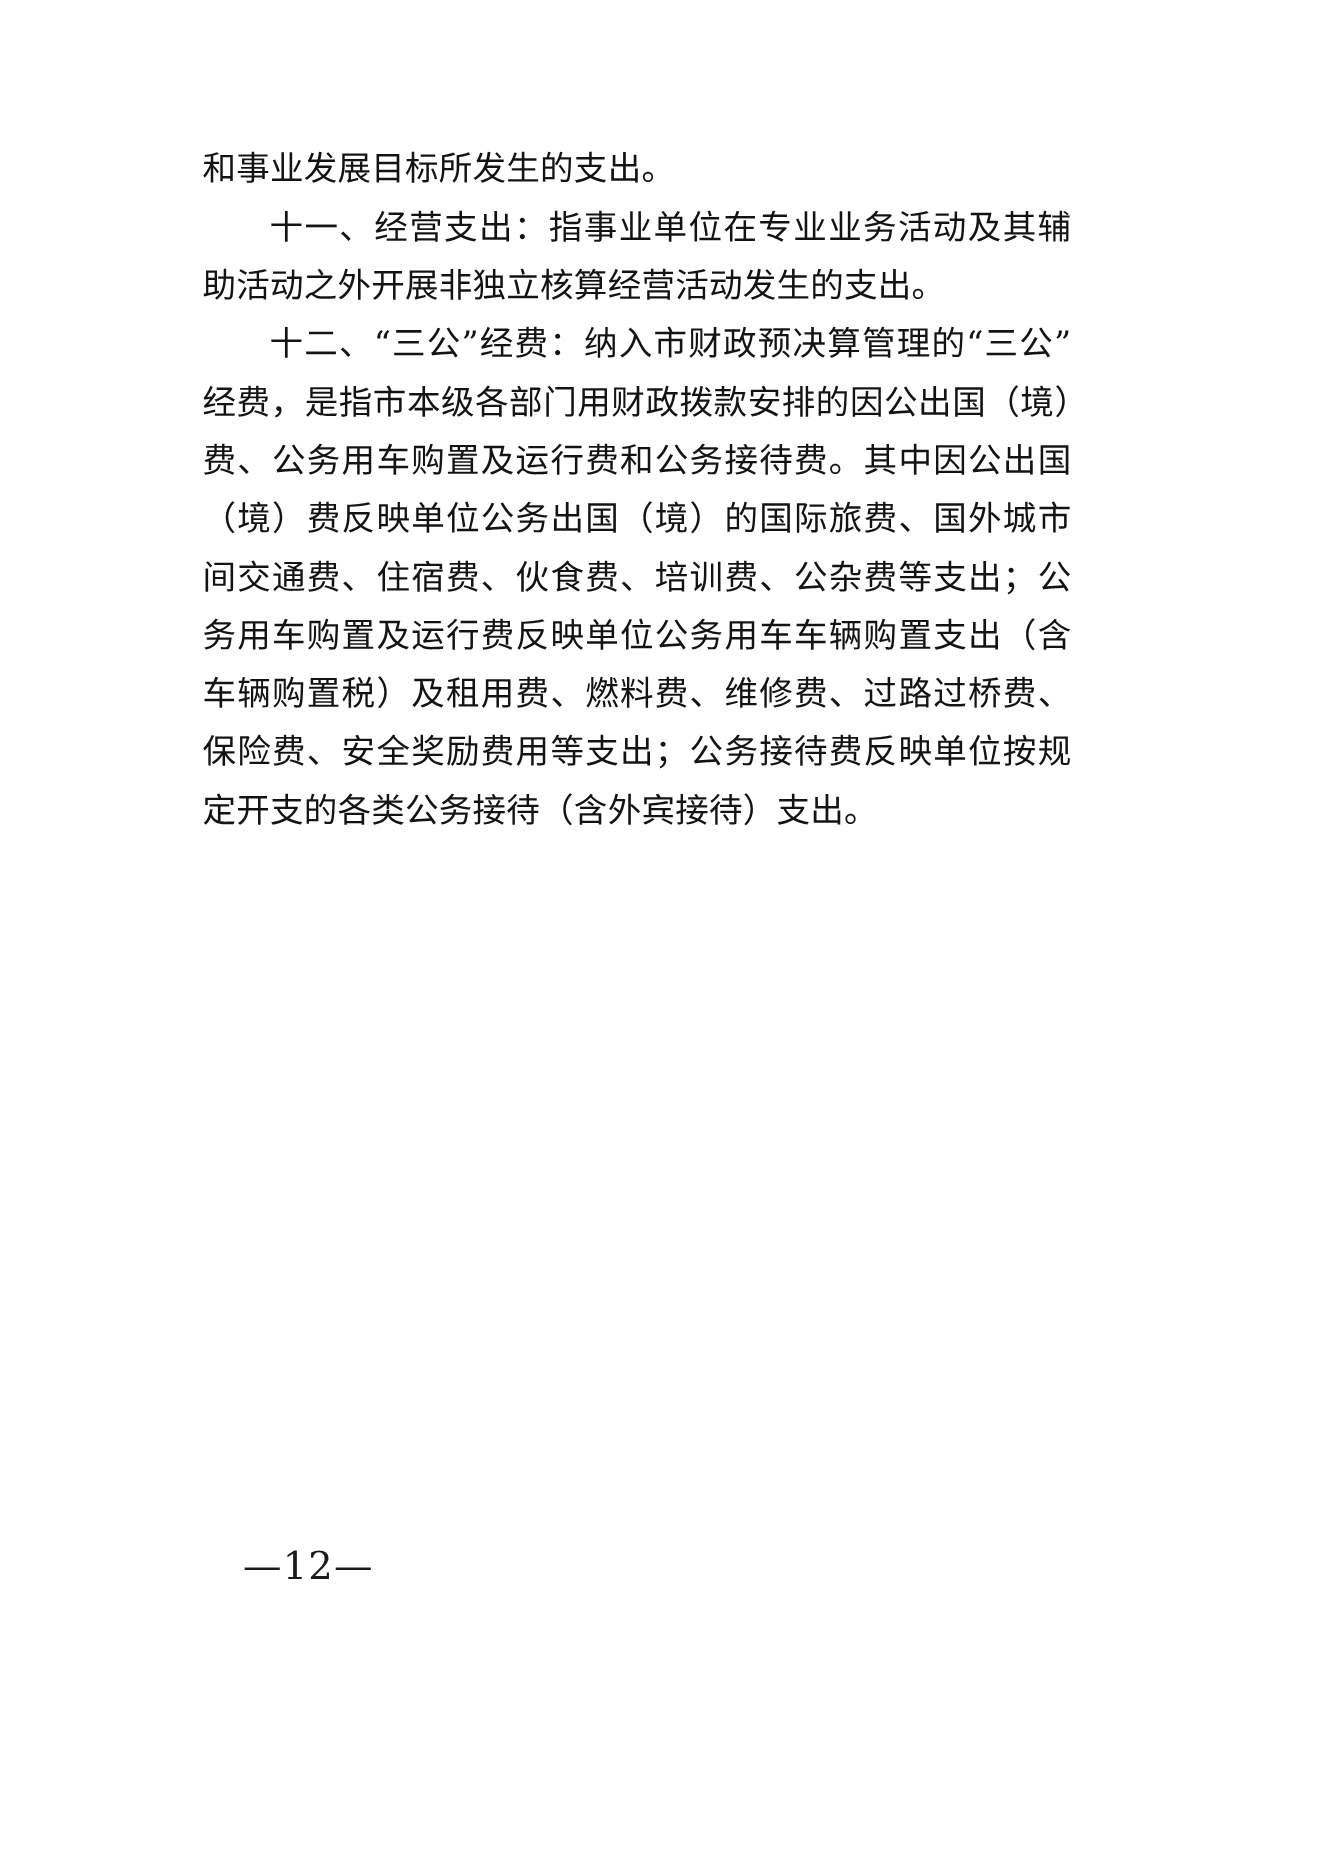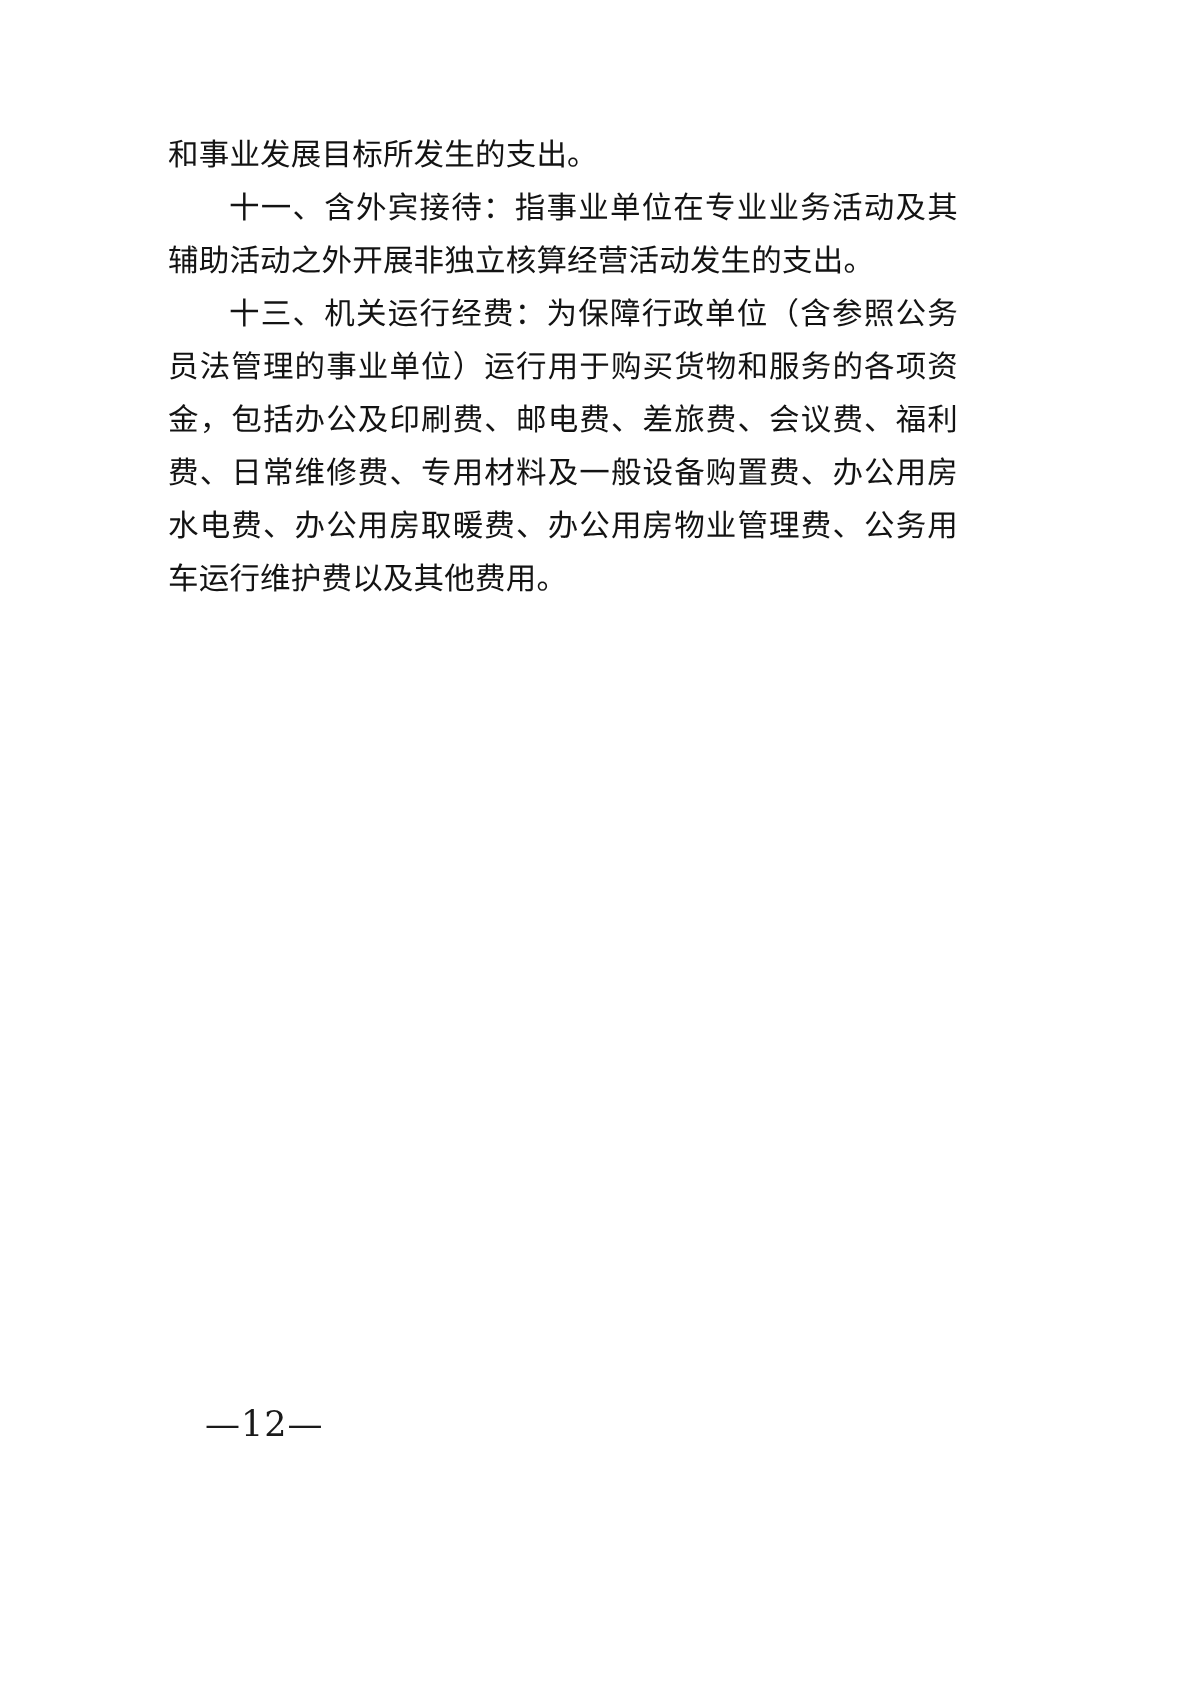--- a/index.html
+++ b/index.html
@@ -8,20 +8,21 @@
     background: #ffffff;
   }
   .page {
     position: relative;
     width: 1118px;
     height: 1696px;
     background: #ffffff;
     overflow: hidden;
     font-family: "DejaVu Serif", "Liberation Serif", serif;
     color: #141414;
+    margin-left: 16px;
   }
   .content {
     position: absolute;
     left: 168px;
     top: 128px;
     width: 790px;
   }
   .para {
     font-size: 30.5px;
     line-height: 53px;
@@ -48,19 +49,19 @@
     letter-spacing: 1px;
   }
 </style>
 </head>
 <body>
 
 <div class="page">
 
   <div class="content">
     <p class="para">和事业发展目标所发生的支出。</p>
-    <p class="para indent">十一、含外宾接待：指事业单位在专业业务活动及其辅助活动之外开展非独立核算经营活动发生的支出。</p>
-    <p class="para indent">十三、机关运行经费：为保障行政单位（含参照公务员法管理的事业单位）运行用于购买货物和服务的各项资金，包括办公及印刷费、邮电费、差旅费、会议费、福利费、日常维修费、专用材料及一般设备购置费、办公用房水电费、办公用房取暖费、办公用房物业管理费、公务用车运行维护费以及其他费用。</p>
+    <p class="para indent">十一、经营支出：指事业单位在专业业务活动及其辅助活动之外开展非独立核算经营活动发生的支出。</p>
+    <p class="para indent">十二、“三公”经费：纳入市财政预决算管理的“三公”经费，是指市本级各部门用财政拨款安排的因公出国（境）费、公务用车购置及运行费和公务接待费。其中因公出国（境）费反映单位公务出国（境）的国际旅费、国外城市间交通费、住宿费、伙食费、培训费、公杂费等支出；公务用车购置及运行费反映单位公务用车车辆购置支出（含车辆购置税）及租用费、燃料费、维修费、过路过桥费、保险费、安全奖励费用等支出；公务接待费反映单位按规定开支的各类公务接待（含外宾接待）支出。</p>
   </div>
 
   <div class="footer">—12—</div>
 
 </div>
 
 </body></html>

